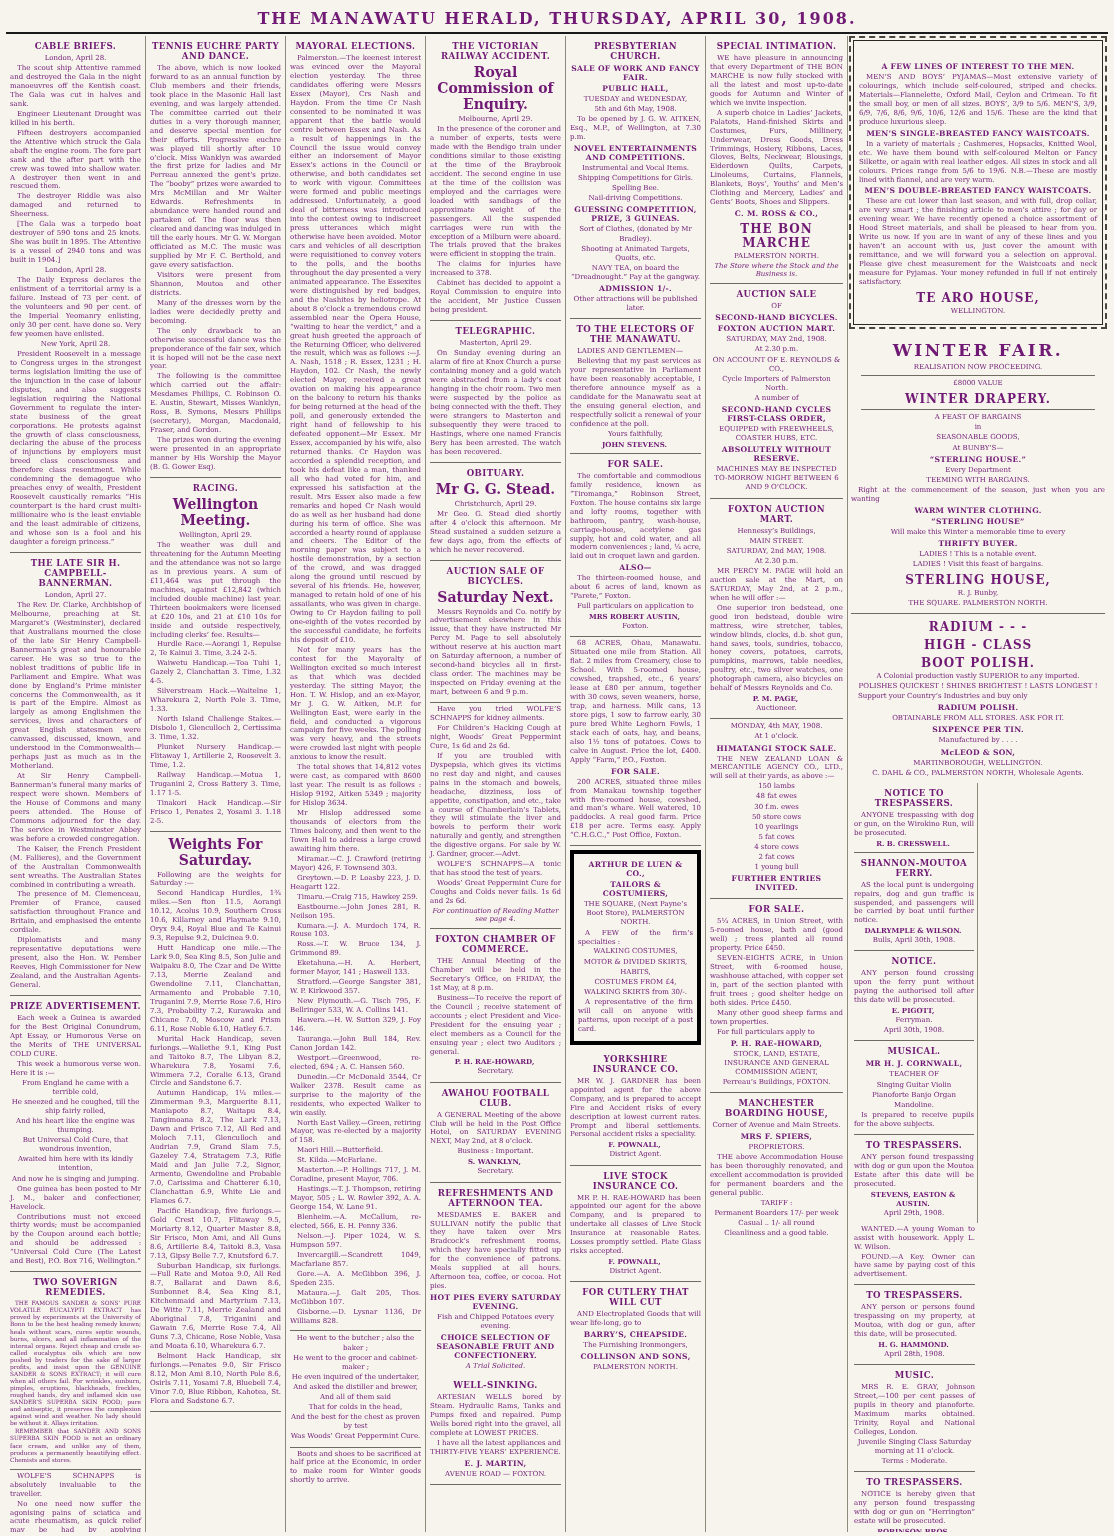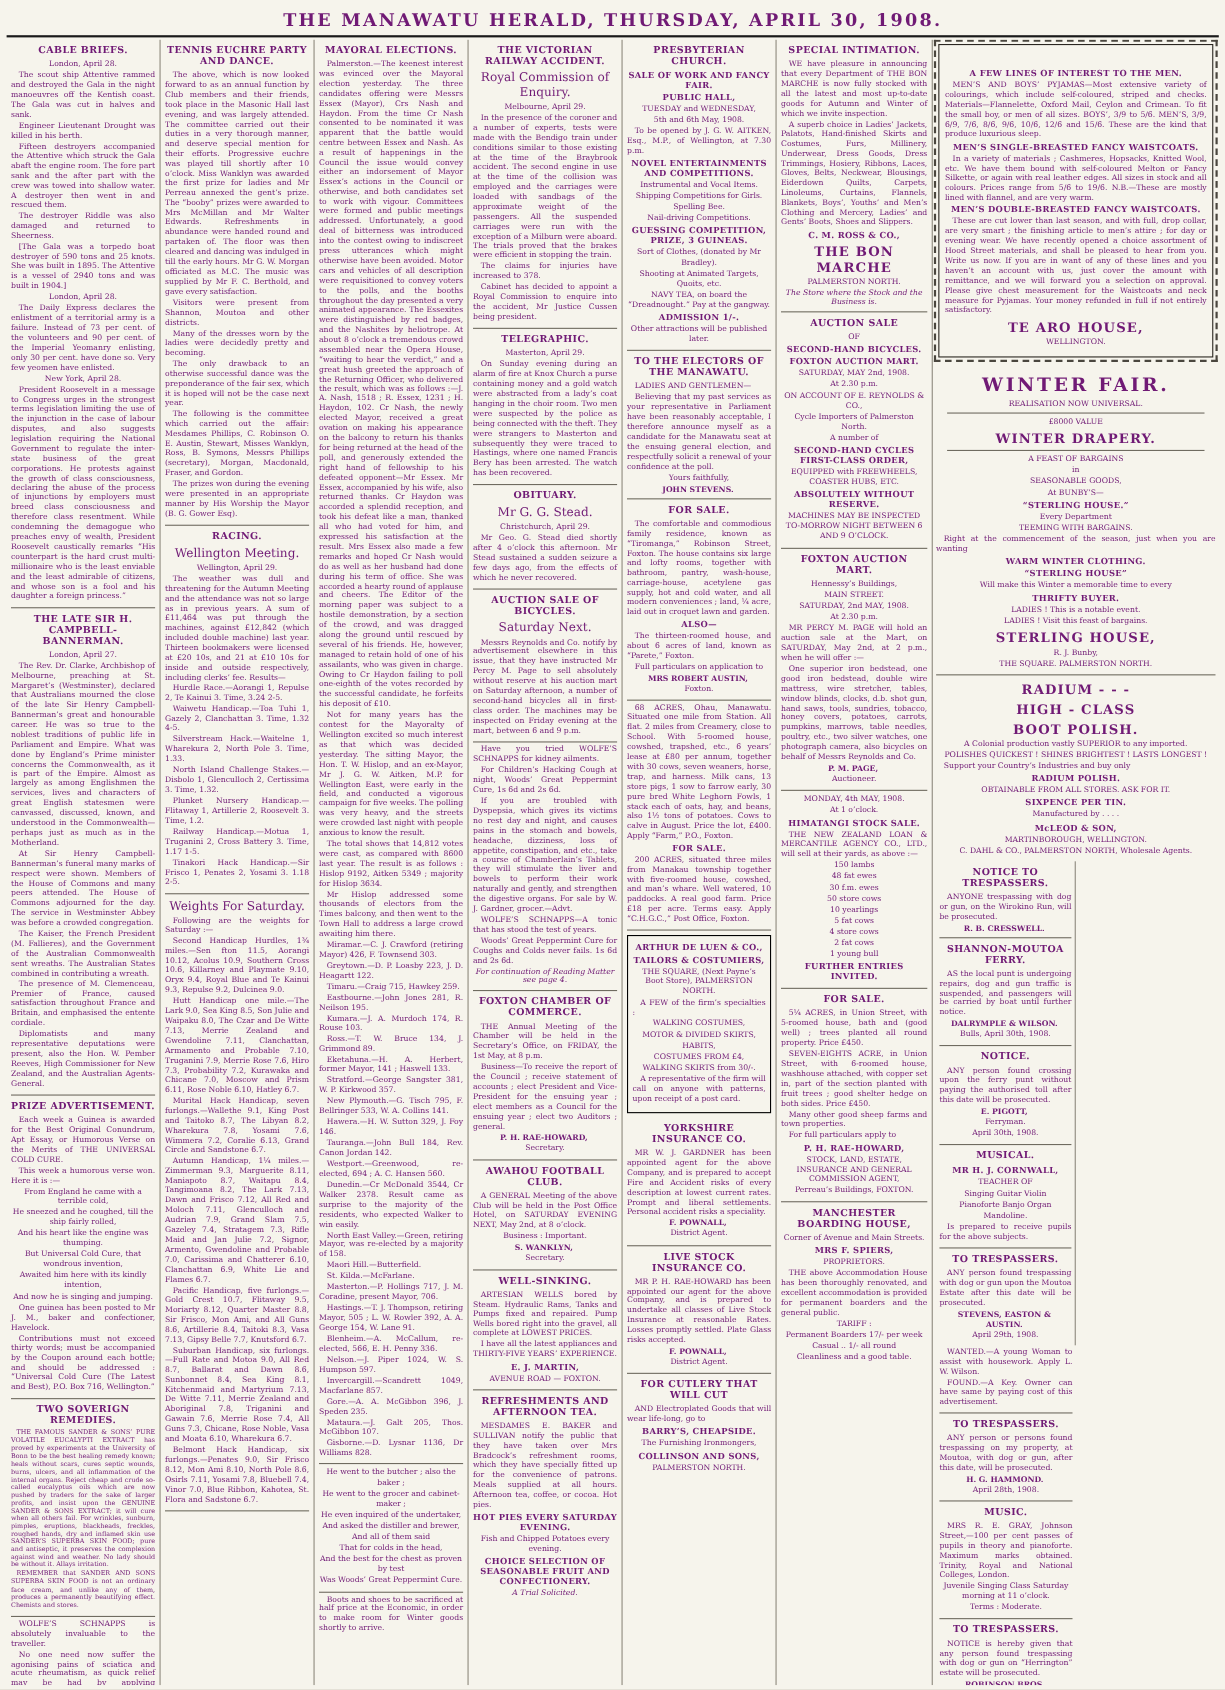--- a/index.html
+++ b/index.html
@@ -10,24 +10,24 @@
   .cols{display:flex;height:1496px;overflow:hidden;margin-top:2px;}
   .col{box-sizing:border-box;padding:0 4px;border-right:1px solid #8d897d;overflow:hidden;}
   .col-std{width:140px;}
   .col-mid{width:142px;}
   .rail{width:260px;box-sizing:border-box;padding:0 3px;overflow:hidden;border-right:none;}
   .rail-split{display:flex;flex-direction:column;}
   .railcol{width:50%;box-sizing:border-box;padding:0 3px;overflow:hidden;}
   .railcol:first-child{border-right:1px solid #8d897d;}
   .article{border-bottom:1px solid #6f6b60;padding:2px 0 4px;}
   .article.nb{border-bottom:none;}
-  .article.boxed{border:1px solid #000000;padding:4px 4px 6px;margin:4px 0;}
+  .article.boxed{border:4px solid #000000;padding:4px 4px 6px;margin:4px 0;}
   .article.deco{border:1px solid #2a2620;outline:2px dashed #4a463e;outline-offset:2px;margin:4px 2px 8px;padding:19px 5px 7px;}
   .b-head{text-align:center;font-weight:bold;font-size:8.6px;letter-spacing:.4px;margin:3px 0 3px;}
-  .b-sub{text-align:center;font-weight:normal;font-size:11px;margin:2px 0 3px;}
+  .b-sub{text-align:center;font-weight:bold;font-size:14px;margin:2px 0 3px;}
   .b-p{font-size:7px;line-height:1.28;text-align:justify;text-indent:7px;margin:0 0 1px;}
   .b-c{font-size:7px;line-height:1.3;text-align:center;margin:1px 0;}
   .b-cb{font-size:7.6px;font-weight:bold;text-align:center;margin:2px 0;letter-spacing:.3px;}
   .b-sig{font-size:7px;text-align:center;margin:1px 2px 0 0;font-weight:bold;}
   .b-it{font-size:7px;font-style:italic;text-align:center;margin:1px 0;}
   .b-big{font-size:17px;font-weight:bold;text-align:center;letter-spacing:2.5px;margin:5px 0 3px;}
   .b-med{font-size:12px;font-weight:bold;text-align:center;letter-spacing:1px;margin:4px 0 2px;}
   .b-tiny{font-size:5.8px;line-height:1.22;text-align:justify;text-indent:5px;margin:0 0 1px;}
   .b-rule{border-top:1px solid #6f6b60;margin:3px 10px;height:0;}
 </style>
@@ -204,34 +204,34 @@
           <div class="b-sig">P. H. RAE-HOWARD,</div>
           <div class="b-c">Secretary.</div>
         </div>
         <div class="article">
           <div class="b-head">AWAHOU FOOTBALL CLUB.</div>
           <div class="b-p">A GENERAL Meeting of the above Club will be held in the Post Office Hotel, on SATURDAY EVENING NEXT, May 2nd, at 8 o’clock.</div>
           <div class="b-c">Business : Important.</div>
           <div class="b-sig">S. WANKLYN,</div>
           <div class="b-c">Secretary.</div>
         </div>
-        <div class="article">
-          <div class="b-head">WELL-SINKING.</div>
-          <div class="b-p">ARTESIAN WELLS bored by Steam. Hydraulic Rams, Tanks and Pumps fixed and repaired. Pump Wells bored right into the gravel, all complete at LOWEST PRICES.</div>
-          <div class="b-p">I have all the latest appliances and THIRTY-FIVE YEARS’ EXPERIENCE.</div>
-          <div class="b-cb">E. J. MARTIN,</div>
-          <div class="b-c">AVENUE ROAD — FOXTON.</div>
-        </div>
         <div class="article nb">
           <div class="b-head">REFRESHMENTS AND AFTERNOON TEA.</div>
           <div class="b-p">MESDAMES E. BAKER and SULLIVAN notify the public that they have taken over Mrs Bradcock’s refreshment rooms, which they have specially fitted up for the convenience of patrons. Meals supplied at all hours. Afternoon tea, coffee, or cocoa. Hot pies.</div>
           <div class="b-cb">HOT PIES EVERY SATURDAY EVENING.</div>
           <div class="b-c">Fish and Chipped Potatoes every evening.</div>
           <div class="b-cb">CHOICE SELECTION OF SEASONABLE FRUIT AND CONFECTIONERY.</div>
           <div class="b-it">A Trial Solicited.</div>
+        </div>
+        <div class="article">
+          <div class="b-head">WELL-SINKING.</div>
+          <div class="b-p">ARTESIAN WELLS bored by Steam. Hydraulic Rams, Tanks and Pumps fixed and repaired. Pump Wells bored right into the gravel, all complete at LOWEST PRICES.</div>
+          <div class="b-p">I have all the latest appliances and THIRTY-FIVE YEARS’ EXPERIENCE.</div>
+          <div class="b-cb">E. J. MARTIN,</div>
+          <div class="b-c">AVENUE ROAD — FOXTON.</div>
         </div>
       </div>
     <div class="col col-std">
         <div class="article">
           <div class="b-head">PRESBYTERIAN CHURCH.</div>
           <div class="b-cb">SALE OF WORK AND FANCY FAIR.</div>
           <div class="b-cb">PUBLIC HALL,</div>
           <div class="b-c">TUESDAY and WEDNESDAY,</div>
           <div class="b-c">5th and 6th May, 1908.</div>
           <div class="b-p">To be opened by J. G. W. AITKEN, Esq., M.P., of Wellington, at 7.30 p.m.</div>
@@ -382,21 +382,21 @@
             <div class="b-p">MEN’S AND BOYS’ PYJAMAS—Most extensive variety of colourings, which include self-coloured, striped and checks. Materials—Flannelette, Oxford Mail, Ceylon and Crimean. To fit the small boy, or men of all sizes. BOYS’, 3/9 to 5/6. MEN’S, 3/9, 6/9, 7/6, 8/6, 9/6, 10/6, 12/6 and 15/6. These are the kind that produce luxurious sleep.</div>
             <div class="b-cb">MEN’S SINGLE-BREASTED FANCY WAISTCOATS.</div>
             <div class="b-p">In a variety of materials ; Cashmeres, Hopsacks, Knitted Wool, etc. We have them bound with self-coloured Melton or Fancy Silkette, or again with real leather edges. All sizes in stock and all colours. Prices range from 5/6 to 19/6. N.B.—These are mostly lined with flannel, and are very warm.</div>
             <div class="b-cb">MEN’S DOUBLE-BREASTED FANCY WAISTCOATS.</div>
             <div class="b-p">These are cut lower than last season, and with full, drop collar, are very smart ; the finishing article to men’s attire ; for day or evening wear. We have recently opened a choice assortment of Hood Street materials, and shall be pleased to hear from you. Write us now. If you are in want of any of these lines and you haven’t an account with us, just cover the amount with remittance, and we will forward you a selection on approval. Please give chest measurement for the Waistcoats and neck measure for Pyjamas. Your money refunded in full if not entirely satisfactory.</div>
             <div class="b-med">TE ARO HOUSE,</div>
             <div class="b-c">WELLINGTON.</div>
           </div>
           <div class="article">
             <div class="b-big">WINTER  FAIR.</div>
-            <div class="b-c">REALISATION NOW UNIVERSAL.</div>
+            <div class="b-c">REALISATION NOW PROCEEDING.</div>
             <div class="b-rule"></div>
             <div class="b-c">£8000 VALUE</div>
             <div class="b-med">WINTER DRAPERY.</div>
             <div class="b-rule"></div>
             <div class="b-c">A FEAST OF BARGAINS</div>
             <div class="b-c">in</div>
             <div class="b-c">SEASONABLE GOODS,</div>
             <div class="b-c">At BUNBY’S—</div>
             <div class="b-cb">“STERLING  HOUSE.”</div>
             <div class="b-c">Every Department</div>

